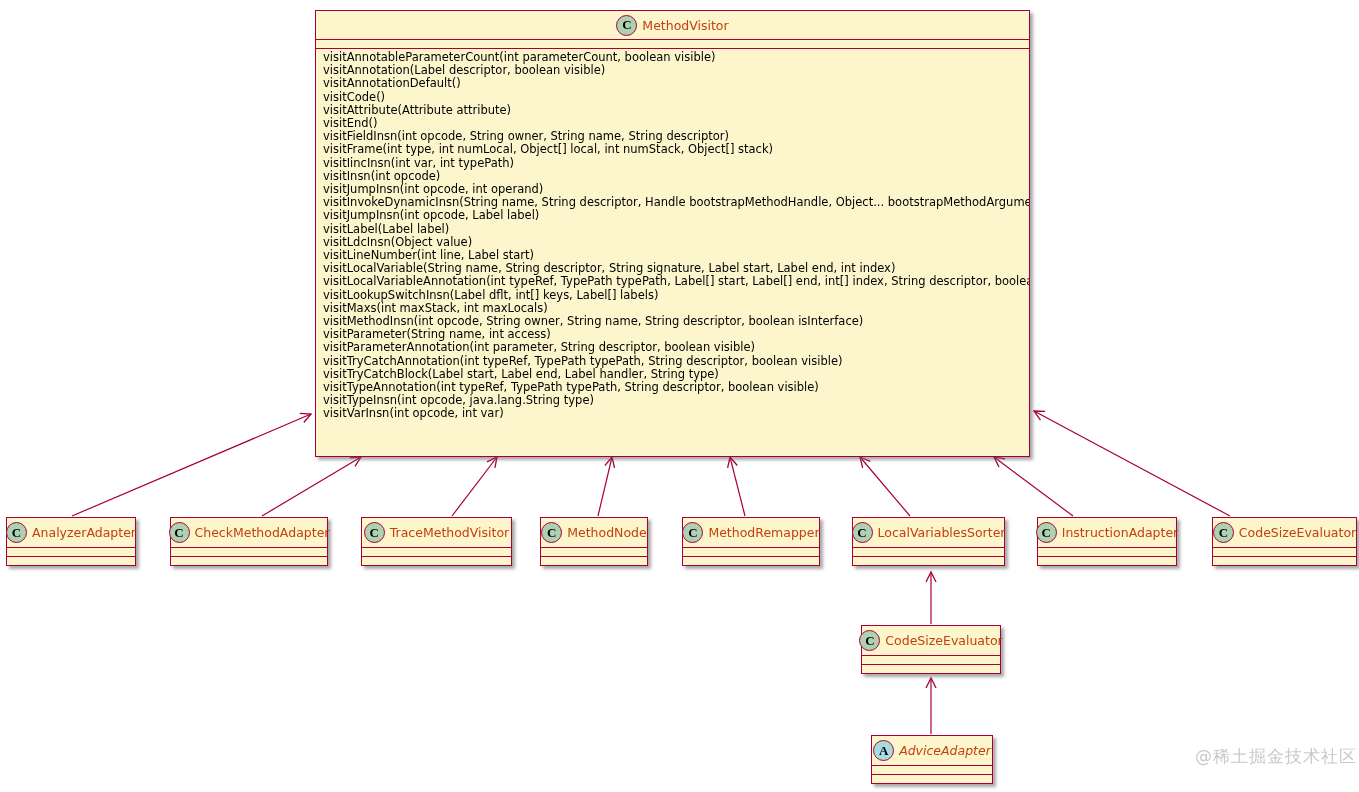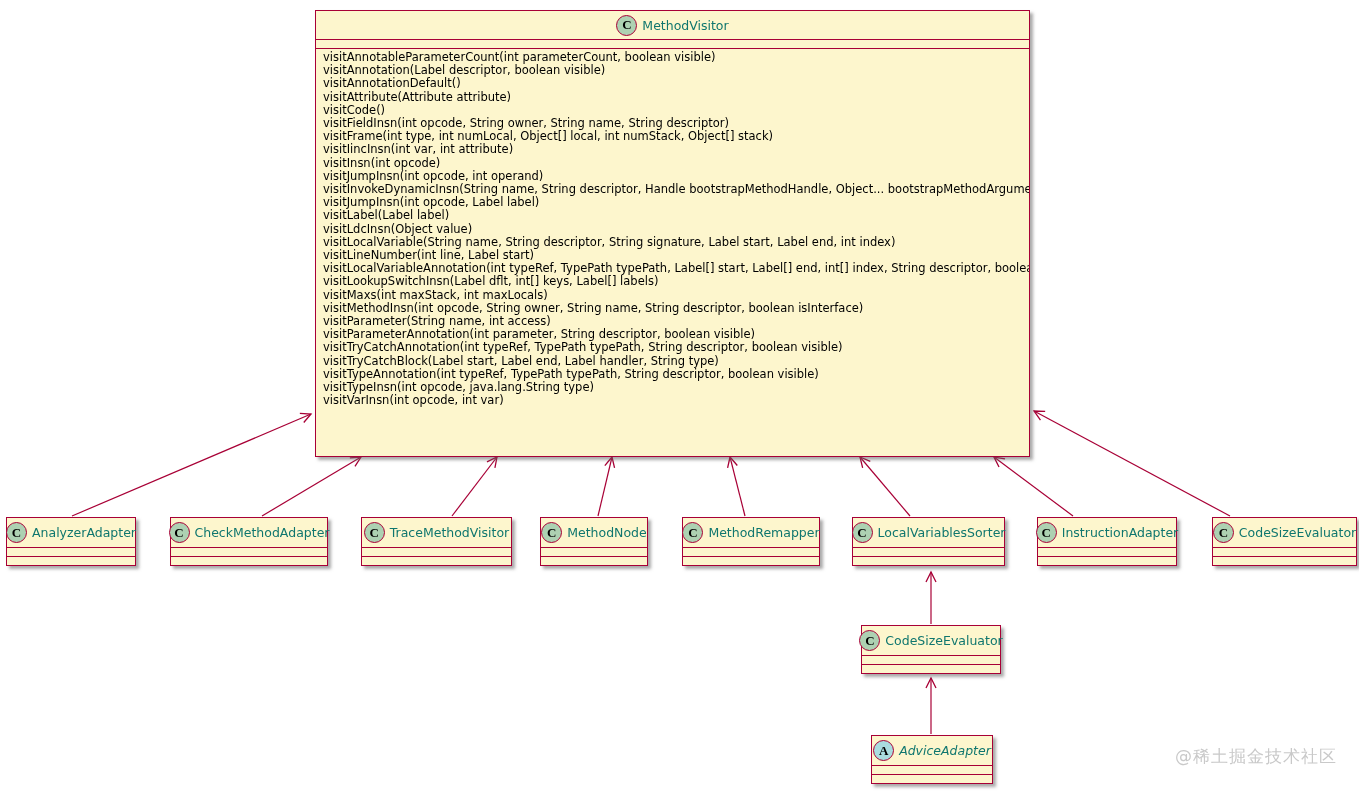--- a/index.html
+++ b/index.html
@@ -46,41 +46,41 @@
     border: 1px solid #A80036;
     font-family: "Liberation Serif", "DejaVu Serif", serif;
     font-weight: bold;
     font-size: 13px;
     color: #000;
     flex: 0 0 auto;
   }
   .circ.abstract-circ { background: #A9DCDF; }
   .cname {
     font-size: 12.5px;
-    color: #0f766e;
+    color: #c2410c;
   }
   .abstract .cname { font-style: italic; }
   .uml-sec {
     height: 8px;
     border-bottom: 1px solid #A80036;
   }
   .uml-sec:last-child { border-bottom: none; }
   .uml-methods {
     padding: 2px 12px 0 7px;
     overflow: hidden;
   }
   .m-line {
     font-size: 11.5px;
     line-height: 13.2px;
     color: #000;
     white-space: nowrap;
   }
   .watermark {
     position: absolute;
-    right: 22px;
+    right: 2px;
     bottom: 24px;
     font-size: 17px;
     color: #c9c9c9;
     z-index: 3;
     letter-spacing: 1px;
   }
 </style>
 </head>
 <body>
 
@@ -109,33 +109,34 @@
   <div class="uml-class" style="left:315px; top:10px; width:715px; height:447px;">
     <div class="uml-head">
       <span class="circ">C</span>
       <span class="cname">MethodVisitor</span>
     </div>
     <div class="uml-sec"></div>
     <div class="uml-methods">
         <div class="m-line">visitAnnotableParameterCount(int parameterCount, boolean visible)</div>
         <div class="m-line">visitAnnotation(Label descriptor, boolean visible)</div>
         <div class="m-line">visitAnnotationDefault()</div>
+        <div class="m-line">visitCode()</div>
         <div class="m-line">visitAttribute(Attribute attribute)</div>
-        <div class="m-line">visitCode()</div>
+        <div class="m-line">visitEnd()</div>
         <div class="m-line">visitFieldInsn(int opcode, String owner, String name, String descriptor)</div>
         <div class="m-line">visitFrame(int type, int numLocal, Object[] local, int numStack, Object[] stack)</div>
-        <div class="m-line">visitIincInsn(int var, int attribute)</div>
+        <div class="m-line">visitIincInsn(int var, int typePath)</div>
         <div class="m-line">visitInsn(int opcode)</div>
         <div class="m-line">visitJumpInsn(int opcode, int operand)</div>
         <div class="m-line">visitInvokeDynamicInsn(String name, String descriptor, Handle bootstrapMethodHandle, Object... bootstrapMethodArguments)</div>
         <div class="m-line">visitJumpInsn(int opcode, Label label)</div>
         <div class="m-line">visitLabel(Label label)</div>
         <div class="m-line">visitLdcInsn(Object value)</div>
+        <div class="m-line">visitLineNumber(int line, Label start)</div>
         <div class="m-line">visitLocalVariable(String name, String descriptor, String signature, Label start, Label end, int index)</div>
-        <div class="m-line">visitLineNumber(int line, Label start)</div>
         <div class="m-line">visitLocalVariableAnnotation(int typeRef, TypePath typePath, Label[] start, Label[] end, int[] index, String descriptor, boolean visible)</div>
         <div class="m-line">visitLookupSwitchInsn(Label dflt, int[] keys, Label[] labels)</div>
         <div class="m-line">visitMaxs(int maxStack, int maxLocals)</div>
         <div class="m-line">visitMethodInsn(int opcode, String owner, String name, String descriptor, boolean isInterface)</div>
         <div class="m-line">visitParameter(String name, int access)</div>
         <div class="m-line">visitParameterAnnotation(int parameter, String descriptor, boolean visible)</div>
         <div class="m-line">visitTryCatchAnnotation(int typeRef, TypePath typePath, String descriptor, boolean visible)</div>
         <div class="m-line">visitTryCatchBlock(Label start, Label end, Label handler, String type)</div>
         <div class="m-line">visitTypeAnnotation(int typeRef, TypePath typePath, String descriptor, boolean visible)</div>
         <div class="m-line">visitTypeInsn(int opcode, java.lang.String type)</div>

